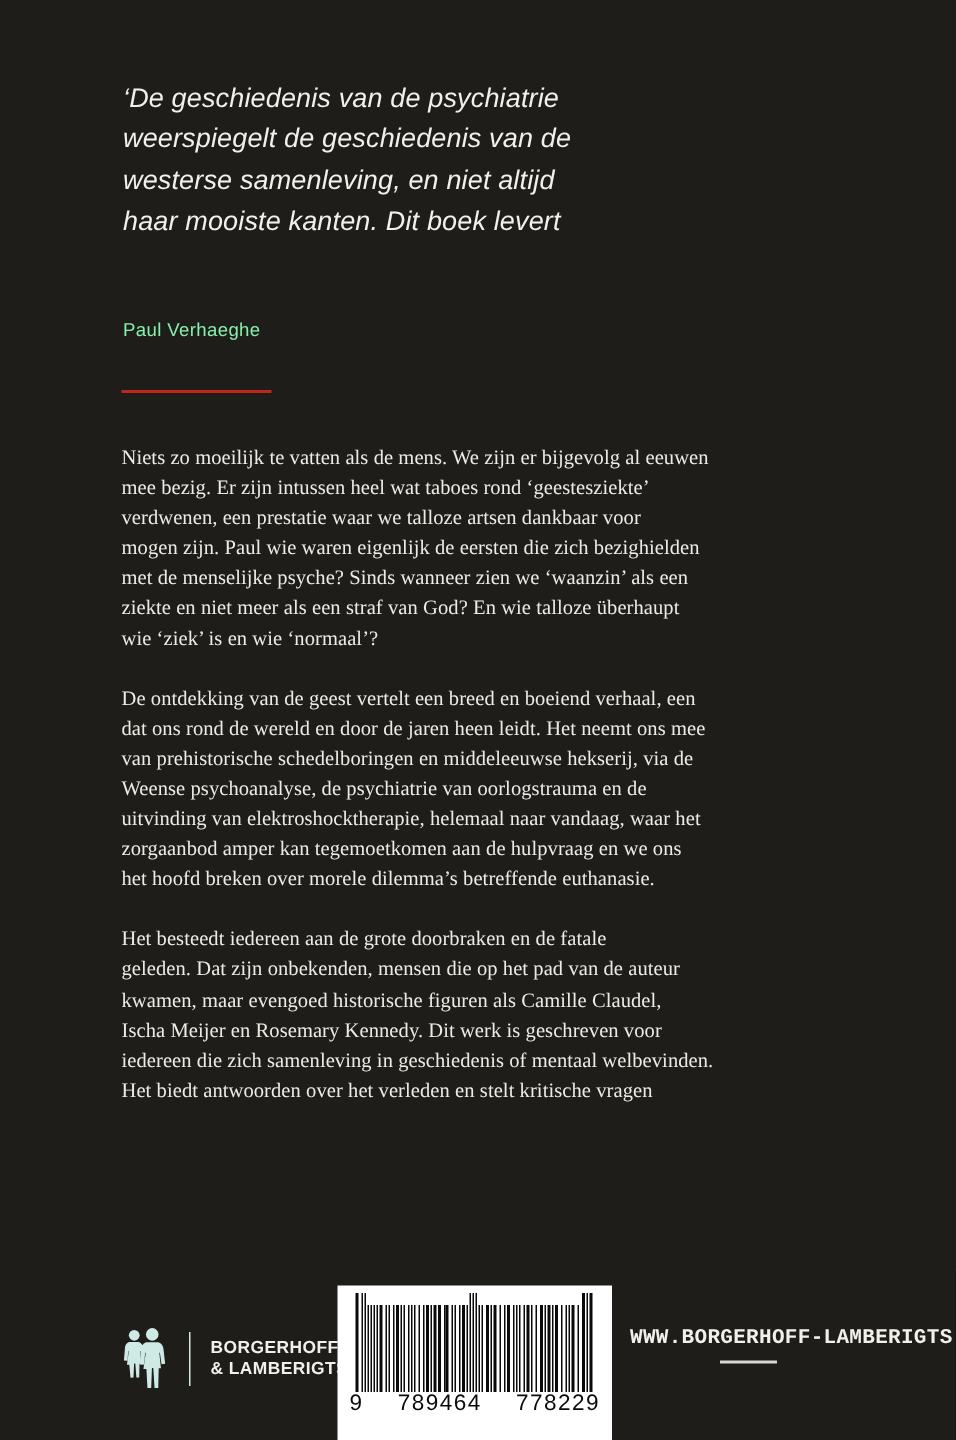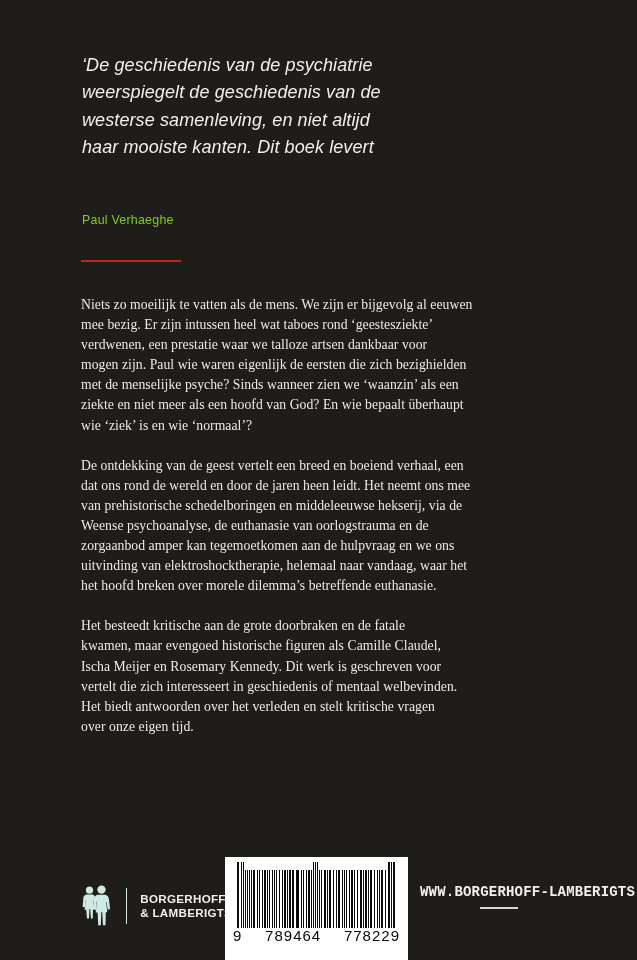--- a/index.html
+++ b/index.html
@@ -35,21 +35,21 @@
     letter-spacing: 0.1px;
     white-space: pre;
   }
   #quote-attribution {
     position: absolute;
     left: 82px;
     top: 213px;
     font-family: "Liberation Sans", sans-serif;
     font-size: 12.4px;
     letter-spacing: 0.25px;
-    color: #84cc16;
+    color: #86efac;
   }
 
   
   #red-rule {
     position: absolute;
     left: 81px;
     top: 260px;
     width: 100px;
     height: 2px;
     background: #c0271a;
@@ -182,41 +182,41 @@
   <div id="red-rule"></div>
 
   <div id="body-copy">
 
     <p class="body-paragraph">
       <span class="para-line">Niets zo moeilijk te vatten als de mens. We zijn er bijgevolg al eeuwen</span>
       <span class="para-line">mee bezig. Er zijn intussen heel wat taboes rond ‘geestesziekte’</span>
       <span class="para-line">verdwenen, een prestatie waar we talloze artsen dankbaar voor</span>
       <span class="para-line">mogen zijn. Paul wie waren eigenlijk de eersten die zich bezighielden</span>
       <span class="para-line">met de menselijke psyche? Sinds wanneer zien we ‘waanzin’ als een</span>
-      <span class="para-line">ziekte en niet meer als een hoofd van God? En wie bepaalt überhaupt</span>
+      <span class="para-line">ziekte en niet meer als een straf van God? En wie talloze überhaupt</span>
       <span class="para-line">wie ‘ziek’ is en wie ‘normaal’?</span>
     </p>
 
     <p class="body-paragraph">
       <span class="para-line"><span class="title-italic">De ontdekking van de geest</span><span> vertelt een breed en boeiend verhaal, een</span></span>
       <span class="para-line">dat ons rond de wereld en door de jaren heen leidt. Het neemt ons mee</span>
       <span class="para-line">van prehistorische schedelboringen en middeleeuwse hekserij, via de</span>
-      <span class="para-line">Weense psychoanalyse, de euthanasie van oorlogstrauma en de</span>
+      <span class="para-line">Weense psychoanalyse, de psychiatrie van oorlogstrauma en de</span>
+      <span class="para-line">uitvinding van elektroshocktherapie, helemaal naar vandaag, waar het</span>
       <span class="para-line">zorgaanbod amper kan tegemoetkomen aan de hulpvraag en we ons</span>
-      <span class="para-line">uitvinding van elektroshocktherapie, helemaal naar vandaag, waar het</span>
       <span class="para-line">het hoofd breken over morele dilemma’s betreffende euthanasie.</span>
     </p>
 
     <p class="body-paragraph">
-      <span class="para-line">Het besteedt kritische aan de grote doorbraken en de fatale</span>
+      <span class="para-line">Het besteedt iedereen aan de grote doorbraken en de fatale</span>
+      <span class="para-line">geleden. Dat zijn onbekenden, mensen die op het pad van de auteur</span>
       <span class="para-line">kwamen, maar evengoed historische figuren als Camille Claudel,</span>
       <span class="para-line">Ischa Meijer en Rosemary Kennedy. Dit werk is geschreven voor</span>
-      <span class="para-line">vertelt die zich interesseert in geschiedenis of mentaal welbevinden.</span>
+      <span class="para-line">iedereen die zich samenleving in geschiedenis of mentaal welbevinden.</span>
       <span class="para-line">Het biedt antwoorden over het verleden en stelt kritische vragen</span>
-      <span class="para-line">over onze eigen tijd.</span>
     </p>
 
   </div>
 
   <div id="publisher-logo">
     <svg id="logo-figures" viewBox="0 0 34 42">
 
       <g fill="#cfe9e4">
         <circle cx="9.5" cy="5.2" r="3.6"></circle>
         <path d="M6.0 9.6 C4.3 10.2 3.4 11.8 3.3 13.6 L2.6 22.0 L4.9 22.2 L5.6 15.6 L5.9 15.6 L4.6 24.8 L6.2 24.8 L7.0 33.5 L9.0 33.4 L9.4 24.0 L10.2 24.0 L10.9 33.4 L12.8 33.4 L13.0 24.2 L14.2 24.2 L13.3 15.6 L13.6 15.6 L14.5 21.6 L16.3 21.4 L15.4 13.5 C15.2 11.6 14.2 10.2 12.6 9.6 Z"></path>

